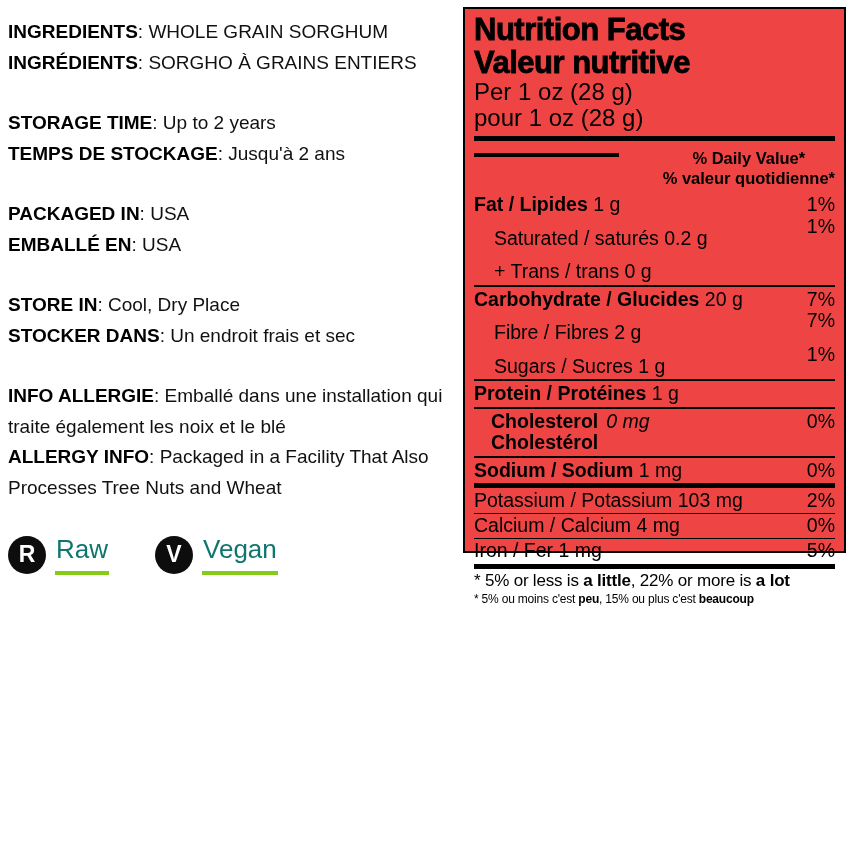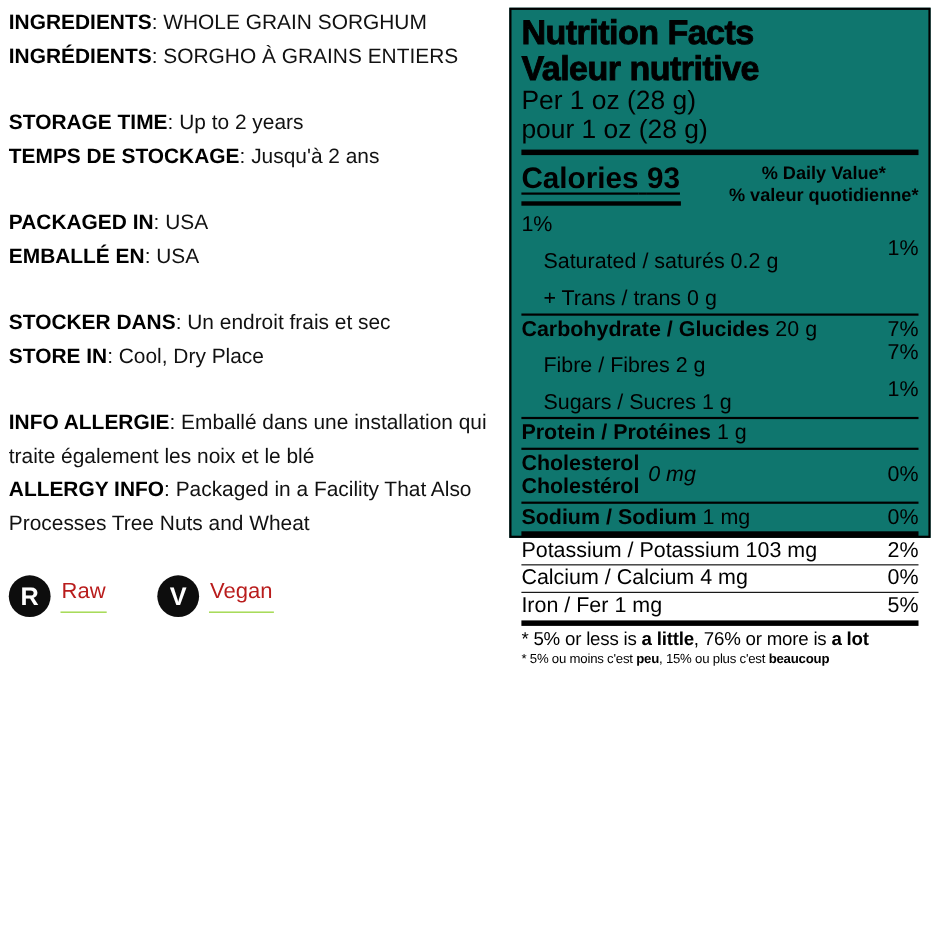--- a/index.html
+++ b/index.html
@@ -3,42 +3,42 @@
 <meta charset="utf-8">
 <style>
   * { margin:0; padding:0; box-sizing:border-box; }
   html,body { background:#fff; }
   body {
     width:850px; height:847px; position:relative; overflow:hidden;
     font-family:"Liberation Sans", sans-serif; color:#000;
   }
 
   
-  .left-col { position:absolute; left:8px; top:6px; width:455px; }
+  .left-col { position:absolute; left:8px; top:17px; width:455px; }
   .info-group { margin-bottom:30px; }
   .info-line { font-size:19px; line-height:30.5px; color:#111; }
   .info-line .lbl { font-weight:bold; color:#000; }
 
   
   .badge-row { display:flex; align-items:center; margin-top:31px; }
   .badge { display:flex; align-items:center; margin-right:46px; }
   .badge-circle {
     width:38px; height:38px; border-radius:50%; background:#0d0d0d;
     color:#fff; font-weight:bold; font-size:23px;
     display:flex; align-items:center; justify-content:center; margin-right:9px;
   }
   .badge-label {
-    font-size:20px; color:#b91c1c; padding:0 1px 6px 1px;
-    border-bottom:1px solid #84cc16;
+    font-size:26px; color:#0f766e; padding:0 1px 6px 1px;
+    border-bottom:4px solid #84cc16;
   }
 
   
   .nf-panel {
-    position:absolute; left:463px; top:7px; width:383px; height:482px;
-    border:2px solid #000; background:#0f766e; padding:5px 9px 0 9px;
+    position:absolute; left:463px; top:7px; width:383px; height:546px;
+    border:2px solid #000; background:#ef4444; padding:5px 9px 0 9px;
   }
   .nf-title {
     font-size:31px; font-weight:bold; line-height:32.5px; letter-spacing:-0.5px;
     -webkit-text-stroke:0.8px #000;
   }
   .nf-serving { font-size:24px; line-height:26px; }
   .bar-thick { height:5px; background:#000; margin-top:5px; }
 
   .cal-block { display:flex; justify-content:space-between; margin-top:6px; height:47px; }
   .cal-wrap { display:inline-block; }
@@ -50,21 +50,21 @@
   .dv-head { text-align:center; font-weight:bold; font-size:16.5px; line-height:20px; padding-top:1px; }
 
   .nf-row { display:flex; justify-content:space-between; font-size:19.5px; line-height:21.5px; }
   .nf-row .nm b { font-weight:bold; }
   .indent { padding-left:20px;margin-top:12px; }
   .dv { text-align:right; }
   .sep-med { height:2px; background:#000; margin:2px 0; }
   .sep-thin { height:1.5px; background:#000; margin:1px 0; }
   .sep-thick { height:5px; background:#000; margin:2px 0; }
 
-  .chol-block { display:flex; align-items:center; font-size:19.5px; line-height:21.5px; }
+  .chol-block { display:flex; font-size:19.5px; line-height:21.5px;margin-left:17px; }
   .chol-names { font-weight:bold; }
   .chol-amt { margin-left:8px;font-style:italic; }
   .chol-dv { margin-left:auto; }
 
   .footnote-en { font-size:17px; line-height:19px; white-space:nowrap; letter-spacing:-0.2px; margin-top:2px; }
   .footnote-fr { font-size:12px; line-height:19px; text-align:justify; letter-spacing:-0.2px; }
 </style>
 </head>
 <body>
 
@@ -79,22 +79,22 @@
     <div class="info-line"><span class="lbl">STORAGE TIME</span><span>: </span><span>Up to 2 years</span></div>
     <div class="info-line"><span class="lbl">TEMPS DE STOCKAGE</span><span>: </span><span>Jusqu'à 2 ans</span></div>
   </div>
 
   <div class="info-group">
     <div class="info-line"><span class="lbl">PACKAGED IN</span><span>: </span><span>USA</span></div>
     <div class="info-line"><span class="lbl">EMBALLÉ EN</span><span>: </span><span>USA</span></div>
   </div>
 
   <div class="info-group">
+    <div class="info-line"><span class="lbl">STORE IN</span><span>: </span><span>Cool, Dry Place</span></div>
     <div class="info-line"><span class="lbl">STOCKER DANS</span><span>: </span><span>Un endroit frais et sec</span></div>
-    <div class="info-line"><span class="lbl">STORE IN</span><span>: </span><span>Cool, Dry Place</span></div>
   </div>
 
   <div class="info-group">
     <div class="info-line"><span class="lbl">INFO ALLERGIE</span><span>: </span><span>Emballé dans une installation qui traite également les noix et le blé</span></div>
     <div class="info-line"><span class="lbl">ALLERGY INFO</span><span>: </span><span>Packaged in a Facility That Also Processes Tree Nuts and Wheat</span></div>
   </div>
 
   <div class="badge-row">
     <div class="badge">
       <div class="badge-circle">R</div>
@@ -111,30 +111,30 @@
 <div class="nf-panel">
 
   <div class="nf-title">Nutrition Facts</div>
   <div class="nf-title">Valeur nutritive</div>
   <div class="nf-serving">Per 1 oz (28 g)</div>
   <div class="nf-serving">pour 1 oz (28 g)</div>
   <div class="bar-thick"></div>
 
   <div class="cal-block">
     <div class="cal-wrap">
-      <span class="cal-text"><span>Calories</span> <span>93</span></span>
       <div class="cal-rule" style="width: 145px;"></div>
     </div>
     <div class="dv-head">
       <div>% Daily Value*</div>
       <div>% valeur quotidienne*</div>
     </div>
   </div>
 
   <div class="nf-row">
+    <span class="nm"><b>Fat / Lipides</b> <span>1 g</span></span>
     <span class="dv">1%</span>
   </div>
   <div class="nf-row">
     <span class="nm indent"><span>Saturated / saturés</span> <span>0.2 g</span></span>
     <span class="dv">1%</span>
   </div>
   <div class="nf-row">
     <span class="nm indent"><span>+ Trans / trans</span> <span>0 g</span></span>
     <span class="dv"></span>
   </div>
@@ -187,16 +187,16 @@
     <span class="dv">0%</span>
   </div>
   <div class="sep-thin"></div>
 
   <div class="nf-row">
     <span class="nm"><span>Iron / Fer</span> <span>1 mg</span></span>
     <span class="dv">5%</span>
   </div>
   <div class="sep-thick"></div>
 
-  <div class="footnote-en"><span>* 5% or less is </span><b>a little</b><span>, 76% or more is </span><b>a lot</b></div>
+  <div class="footnote-en"><span>* 5% or less is </span><b>a little</b><span>, 22% or more is </span><b>a lot</b></div>
   <div class="footnote-fr"><span>* 5% ou moins c'est </span><b>peu</b><span>, 15% ou plus c'est </span><b>beaucoup</b></div>
 
 </div>
 
 </body></html>

